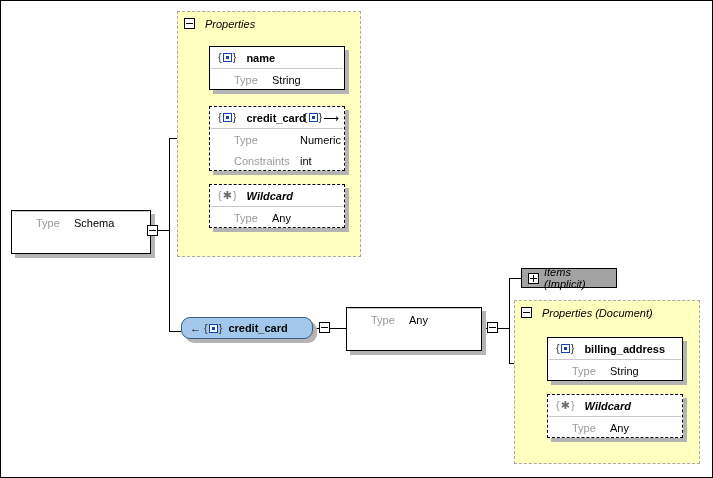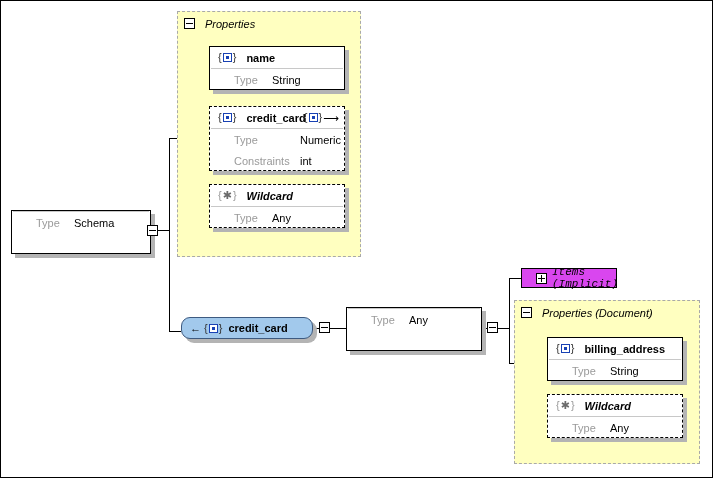--- a/index.html
+++ b/index.html
@@ -97,29 +97,28 @@
     left: 4px;
     top: 1px;
     width: 1px;
     height: 7px;
     background: #000000;
   }
 
   
   .thin-node {
     position: absolute;
-    background: #d946ef;
+    background: #a3a3a3;
     border: 1px solid #000000;
     box-sizing: border-box;
     display: flex;
     align-items: center;
-    padding: 0 14px;
+    padding: 0 6px;
     gap: 5px;
     z-index: 5;
-    font-family: Liberation Mono, monospace;
   }
 
   
   .node {
     position: absolute;
     background: #ffffff;
     box-sizing: border-box;
     z-index: 4;
   }
   .node.solid  { border: 1px solid #000000; }

